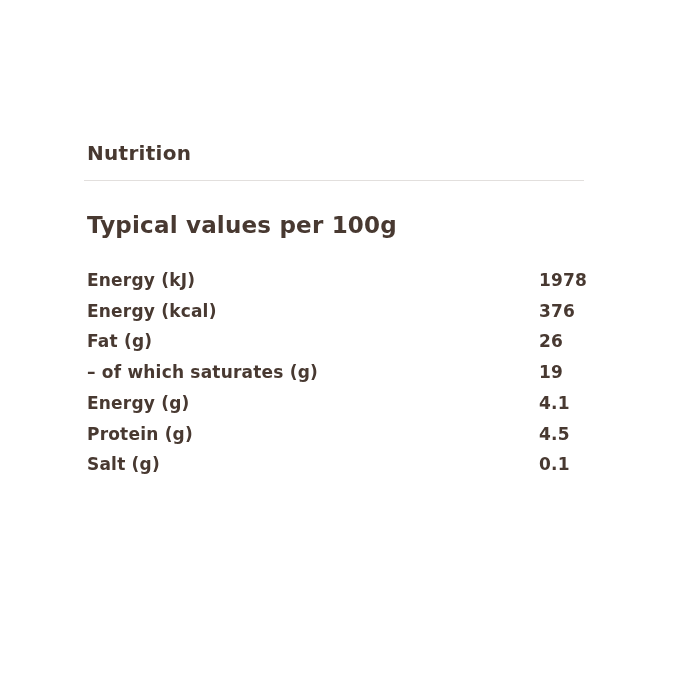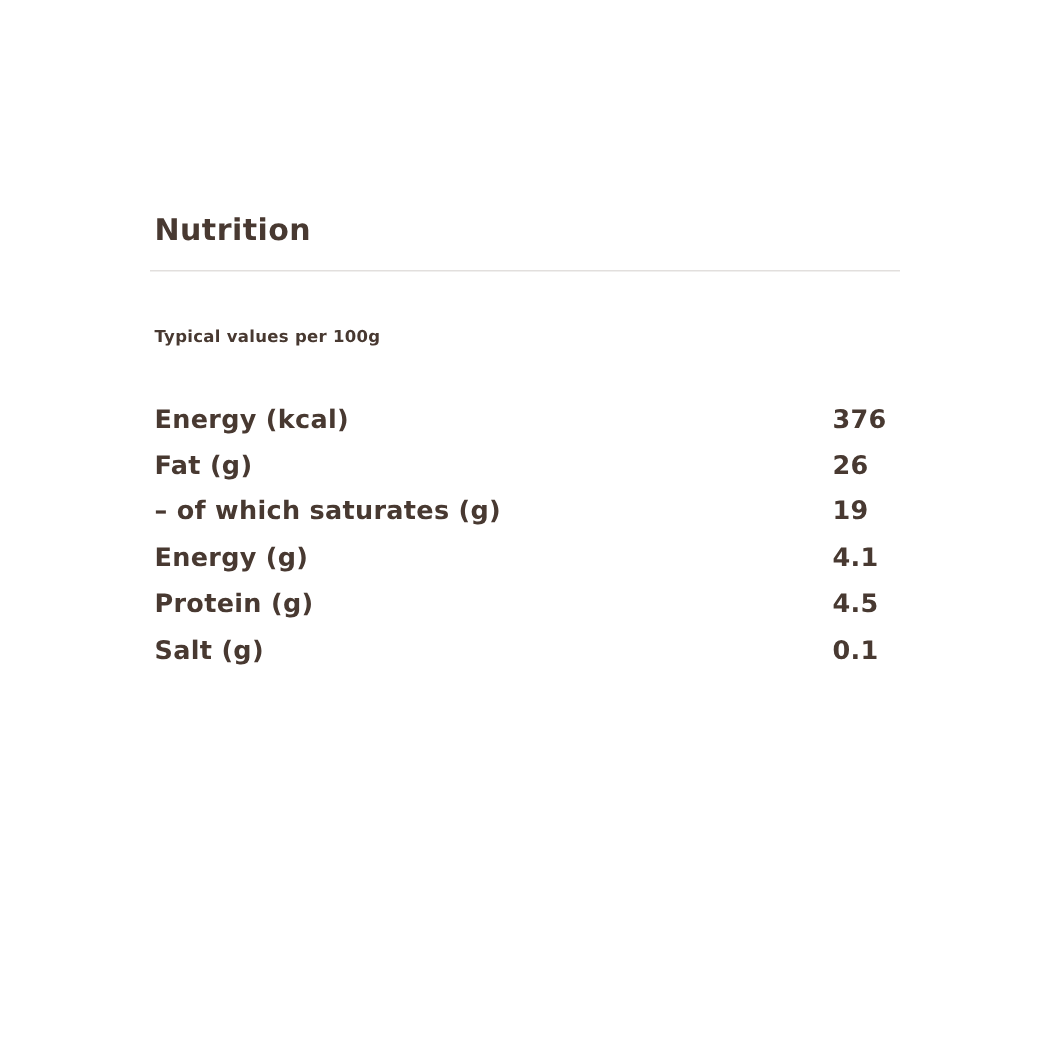--- a/index.html
+++ b/index.html
@@ -6,21 +6,21 @@
     margin: 0;
     padding: 0;
     background: #ffffff;
     width: 700px;
     height: 700px;
     overflow: hidden;
     font-family: "DejaVu Sans", "Liberation Sans", sans-serif;
   }
   .nutrition-section {
     position: absolute;
-    left: 100px;
+    left: 84px;
     top: 140px;
     width: 500px;
     color: #483931;
   }
   .section-title {
     margin: 0;
     padding-left: 3px;
     font-size: 20px;
     line-height: 26px;
     font-weight: 700;
@@ -28,21 +28,21 @@
   }
   .divider {
     border: none;
     border-top: 1px solid #e2dfdd;
     margin: 14px 0 0 0;
     height: 0;
   }
   .subtitle {
     margin: 33px 0 0 0;
     padding-left: 3px;
-    font-size: 11px;
+    font-size: 23px;
     line-height: 22px;
     font-weight: 700;
     letter-spacing: 0.2px;
   }
   .rows {
     margin-top: 29px;
     padding-left: 3px;
   }
   .nutrition-row {
     display: grid;
@@ -63,20 +63,24 @@
 </head>
 <body>
 
 <div class="nutrition-section">
   <h2 class="section-title">Nutrition</h2>
   <hr class="divider">
   <p class="subtitle">Typical values per 100g</p>
 
   <div class="rows">
     <div class="nutrition-row">
+      <span class="label">Energy (kJ)</span>
+      <span class="value">1978</span>
+    </div>
+    <div class="nutrition-row">
       <span class="label">Energy (kcal)</span>
       <span class="value">376</span>
     </div>
     <div class="nutrition-row">
       <span class="label">Fat (g)</span>
       <span class="value">26</span>
     </div>
     <div class="nutrition-row">
       <span class="label">– of which saturates (g)</span>
       <span class="value">19</span>

